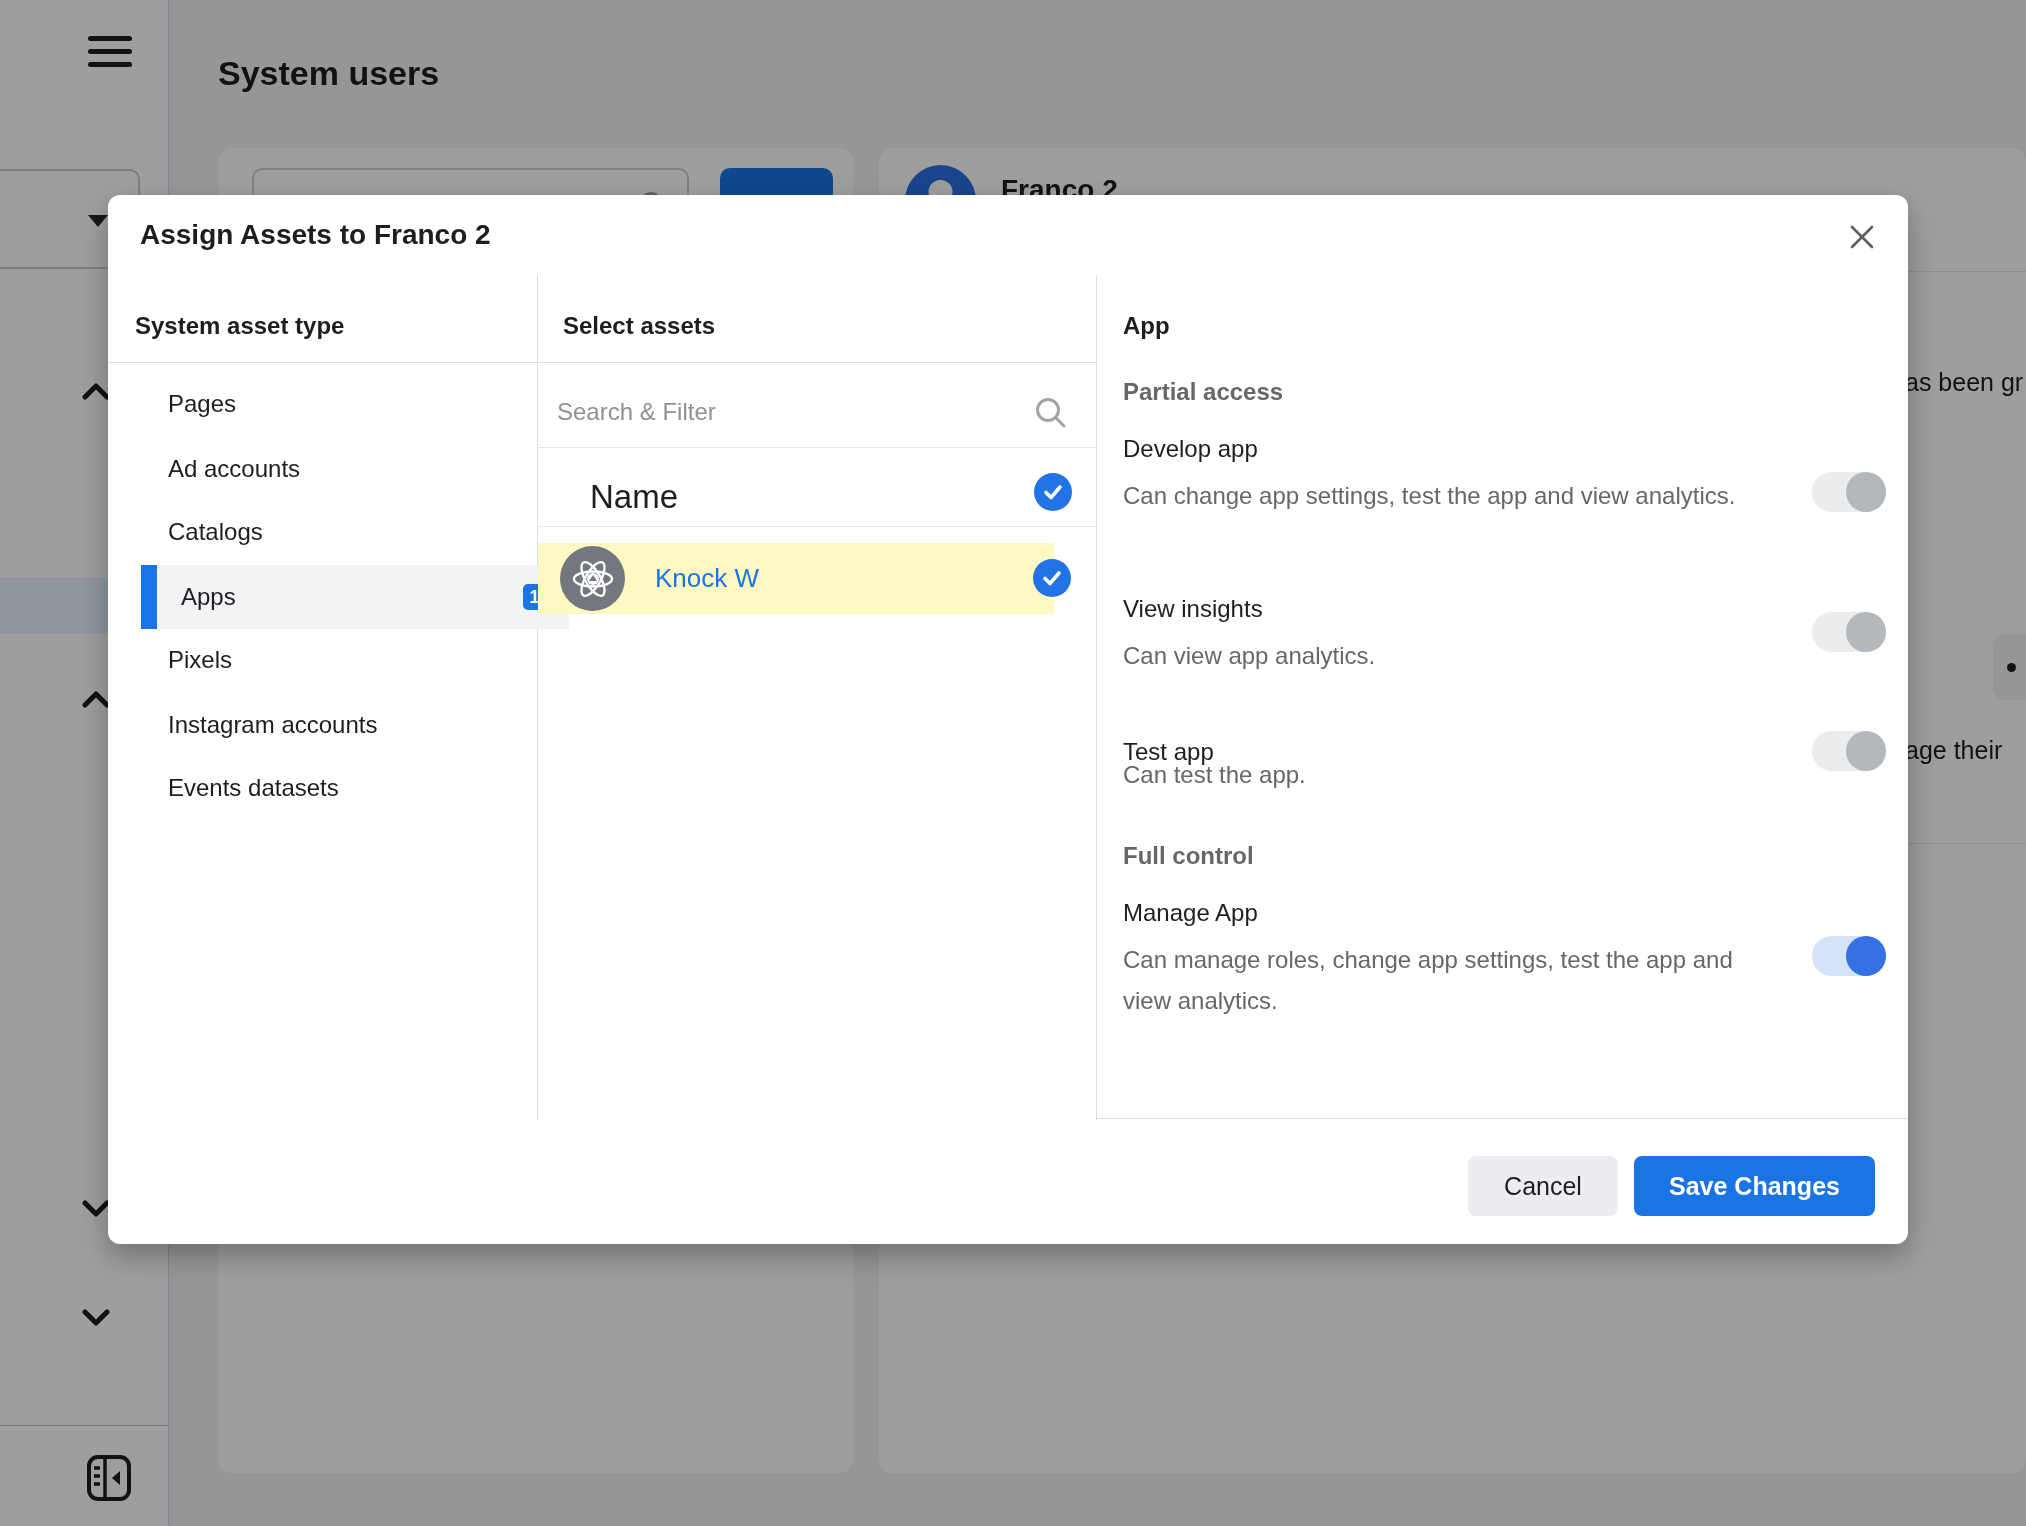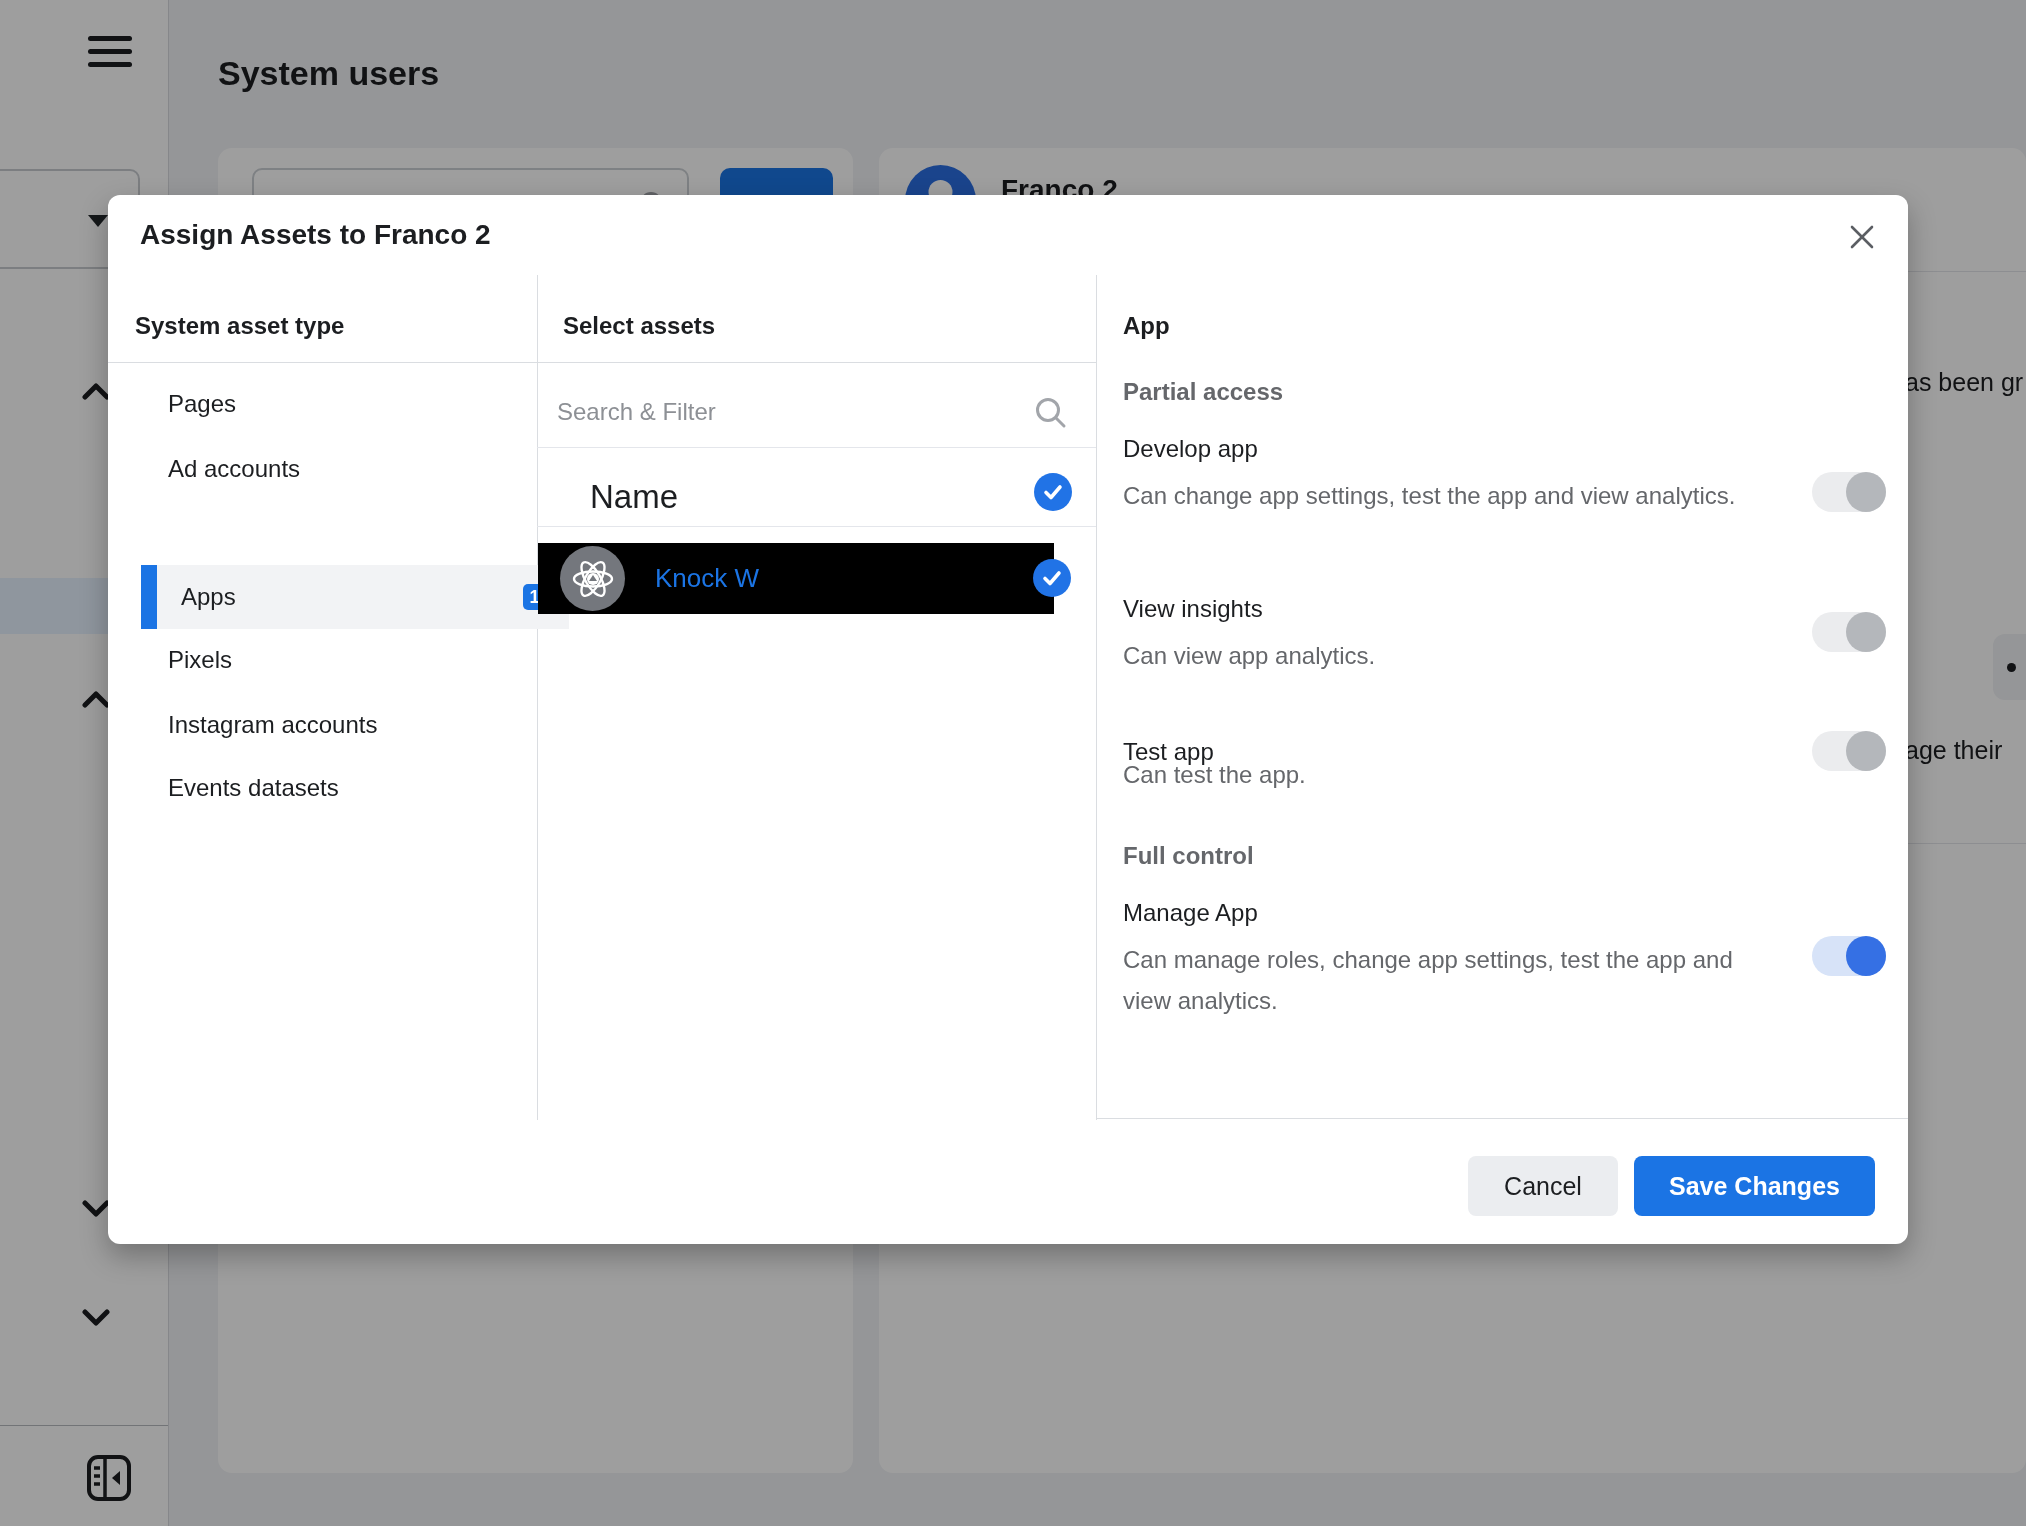--- a/index.html
+++ b/index.html
@@ -54,21 +54,21 @@
   .badge{position:absolute;right:23px;top:19px;width:23px;height:26px;background:#1b74e4;color:#fff;
          border-radius:5px;font-size:18px;font-weight:700;display:flex;align-items:center;justify-content:center;}
 
   .search-input{position:absolute;left:447px;top:186px;width:400px;height:60px;border:none;outline:none;
                 font-size:24px;font-family:"Liberation Sans",sans-serif;color:#1c1e21;background:transparent;}
   .search-input::placeholder{color:#8d9095;}
   .search-icon{position:absolute;left:925px;top:200px;}
   .name-head{position:absolute;left:455px;top:283px;font-size:33px;font-weight:400;margin-left:27px;}
   .check-circle{position:absolute;width:38px;height:38px;border-radius:50%;background:#2173e6;
                 display:flex;align-items:center;justify-content:center;}
-  .asset-row{position:absolute;left:430px;top:348px;width:516px;height:71px;background:#000000;cursor:pointer;}
+  .asset-row{position:absolute;left:430px;top:348px;width:516px;height:71px;background:#fef9c3;cursor:pointer;}
   .asset-avatar{position:absolute;left:22px;top:3px;width:65px;height:65px;border-radius:50%;background:#74777d;
                 display:flex;align-items:center;justify-content:center;}
   .asset-name{position:absolute;left:117px;top:20px;font-size:26px;color:#1b74e4;}
 
   .perm-sec-title{position:absolute;left:1015px;font-size:24px;font-weight:700;color:#65676b;}
   .perm-name{position:absolute;left:1015px;font-size:24px;color:#1c1e21;}
   .perm-desc{position:absolute;left:1015px;width:615px;font-size:24px;line-height:41px;color:#65676b;}
   .toggle{position:absolute;left:1704px;width:74px;height:40px;border-radius:20px;cursor:pointer;}
   .toggle .knob{position:absolute;right:0;top:0;width:40px;height:40px;border-radius:50%;}
   .toggle.off{background:#ebecee;} .toggle.off .knob{background:#b4b7bb;}
@@ -161,20 +161,23 @@
     <div class="vdiv" style="left:429px;top:80px;height:845px;"></div>
     <div class="vdiv" style="left:988px;top:80px;height:845px;"></div>
     <div class="hline" style="left:0;top:167px;width:988px;background:#dadde1;"></div>
 
     <div class="col-head" style="left:27px;top:117px;">System asset type</div>
     <div class="atype-row" style="top:177px;">
         <span>Pages</span>
       </div>
     <div class="atype-row" style="top:242px;">
         <span>Ad accounts</span>
+      </div>
+    <div class="atype-row" style="top:305px;">
+        <span>Catalogs</span>
       </div>
     <div class="atype-row selected" style="top:370px;">
       <div class="sel-bar"></div>
       <span>Apps</span>
       <span class="badge">1</span>
     </div>
     <div class="atype-row" style="top:433px;">
         <span>Pixels</span>
       </div>
     <div class="atype-row" style="top:498px;">

